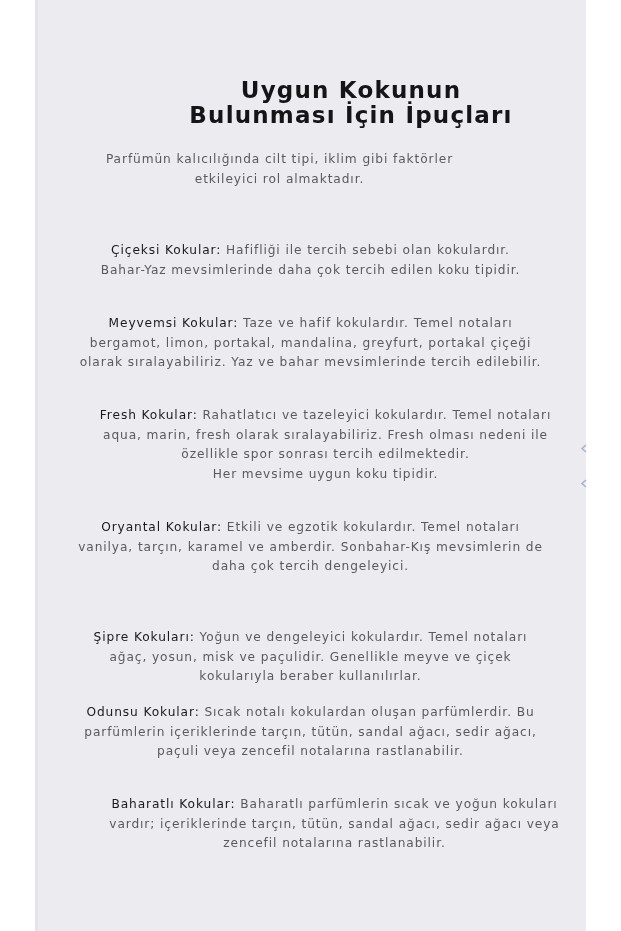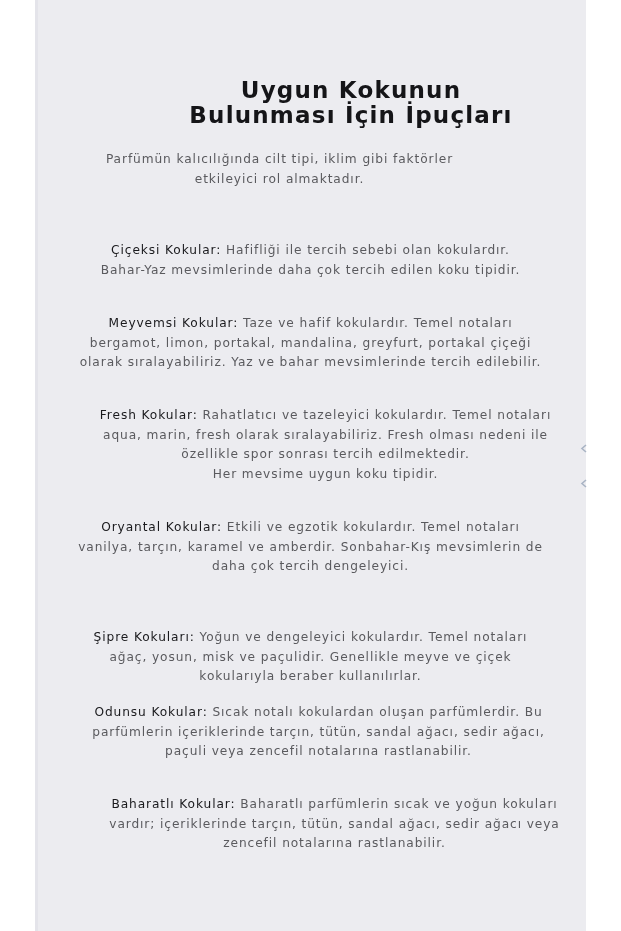--- a/index.html
+++ b/index.html
@@ -110,21 +110,21 @@
     <span class="line">vanilya, tarçın, karamel ve amberdir. Sonbahar-Kış mevsimlerin de</span>
     <span class="line">daha çok tercih dengeleyici.</span>
   </div>
 
   <div class="section" style="top:628px;">
     <span class="line"><span class="label">Şipre Kokuları:</span><span> Yoğun ve dengeleyici kokulardır. Temel notaları</span></span>
     <span class="line">ağaç, yosun, misk ve paçulidir. Genellikle meyve ve çiçek</span>
     <span class="line">kokularıyla beraber kullanılırlar.</span>
   </div>
 
-  <div class="section" style="top:703px;padding-left:8px;">
+  <div class="section" style="top:703px;">
     <span class="line"><span class="label">Odunsu Kokular:</span><span> Sıcak notalı kokulardan oluşan parfümlerdir. Bu</span></span>
     <span class="line">parfümlerin içeriklerinde tarçın, tütün, sandal ağacı, sedir ağacı,</span>
     <span class="line">paçuli veya zencefil notalarına rastlanabilir.</span>
   </div>
 
   <div class="section" style="top:795px;padding-left:24px;">
     <span class="line"><span class="label">Baharatlı Kokular:</span><span> Baharatlı parfümlerin sıcak ve yoğun kokuları</span></span>
     <span class="line">vardır; içeriklerinde tarçın, tütün, sandal ağacı, sedir ağacı veya</span>
     <span class="line">zencefil notalarına rastlanabilir.</span>
   </div>

